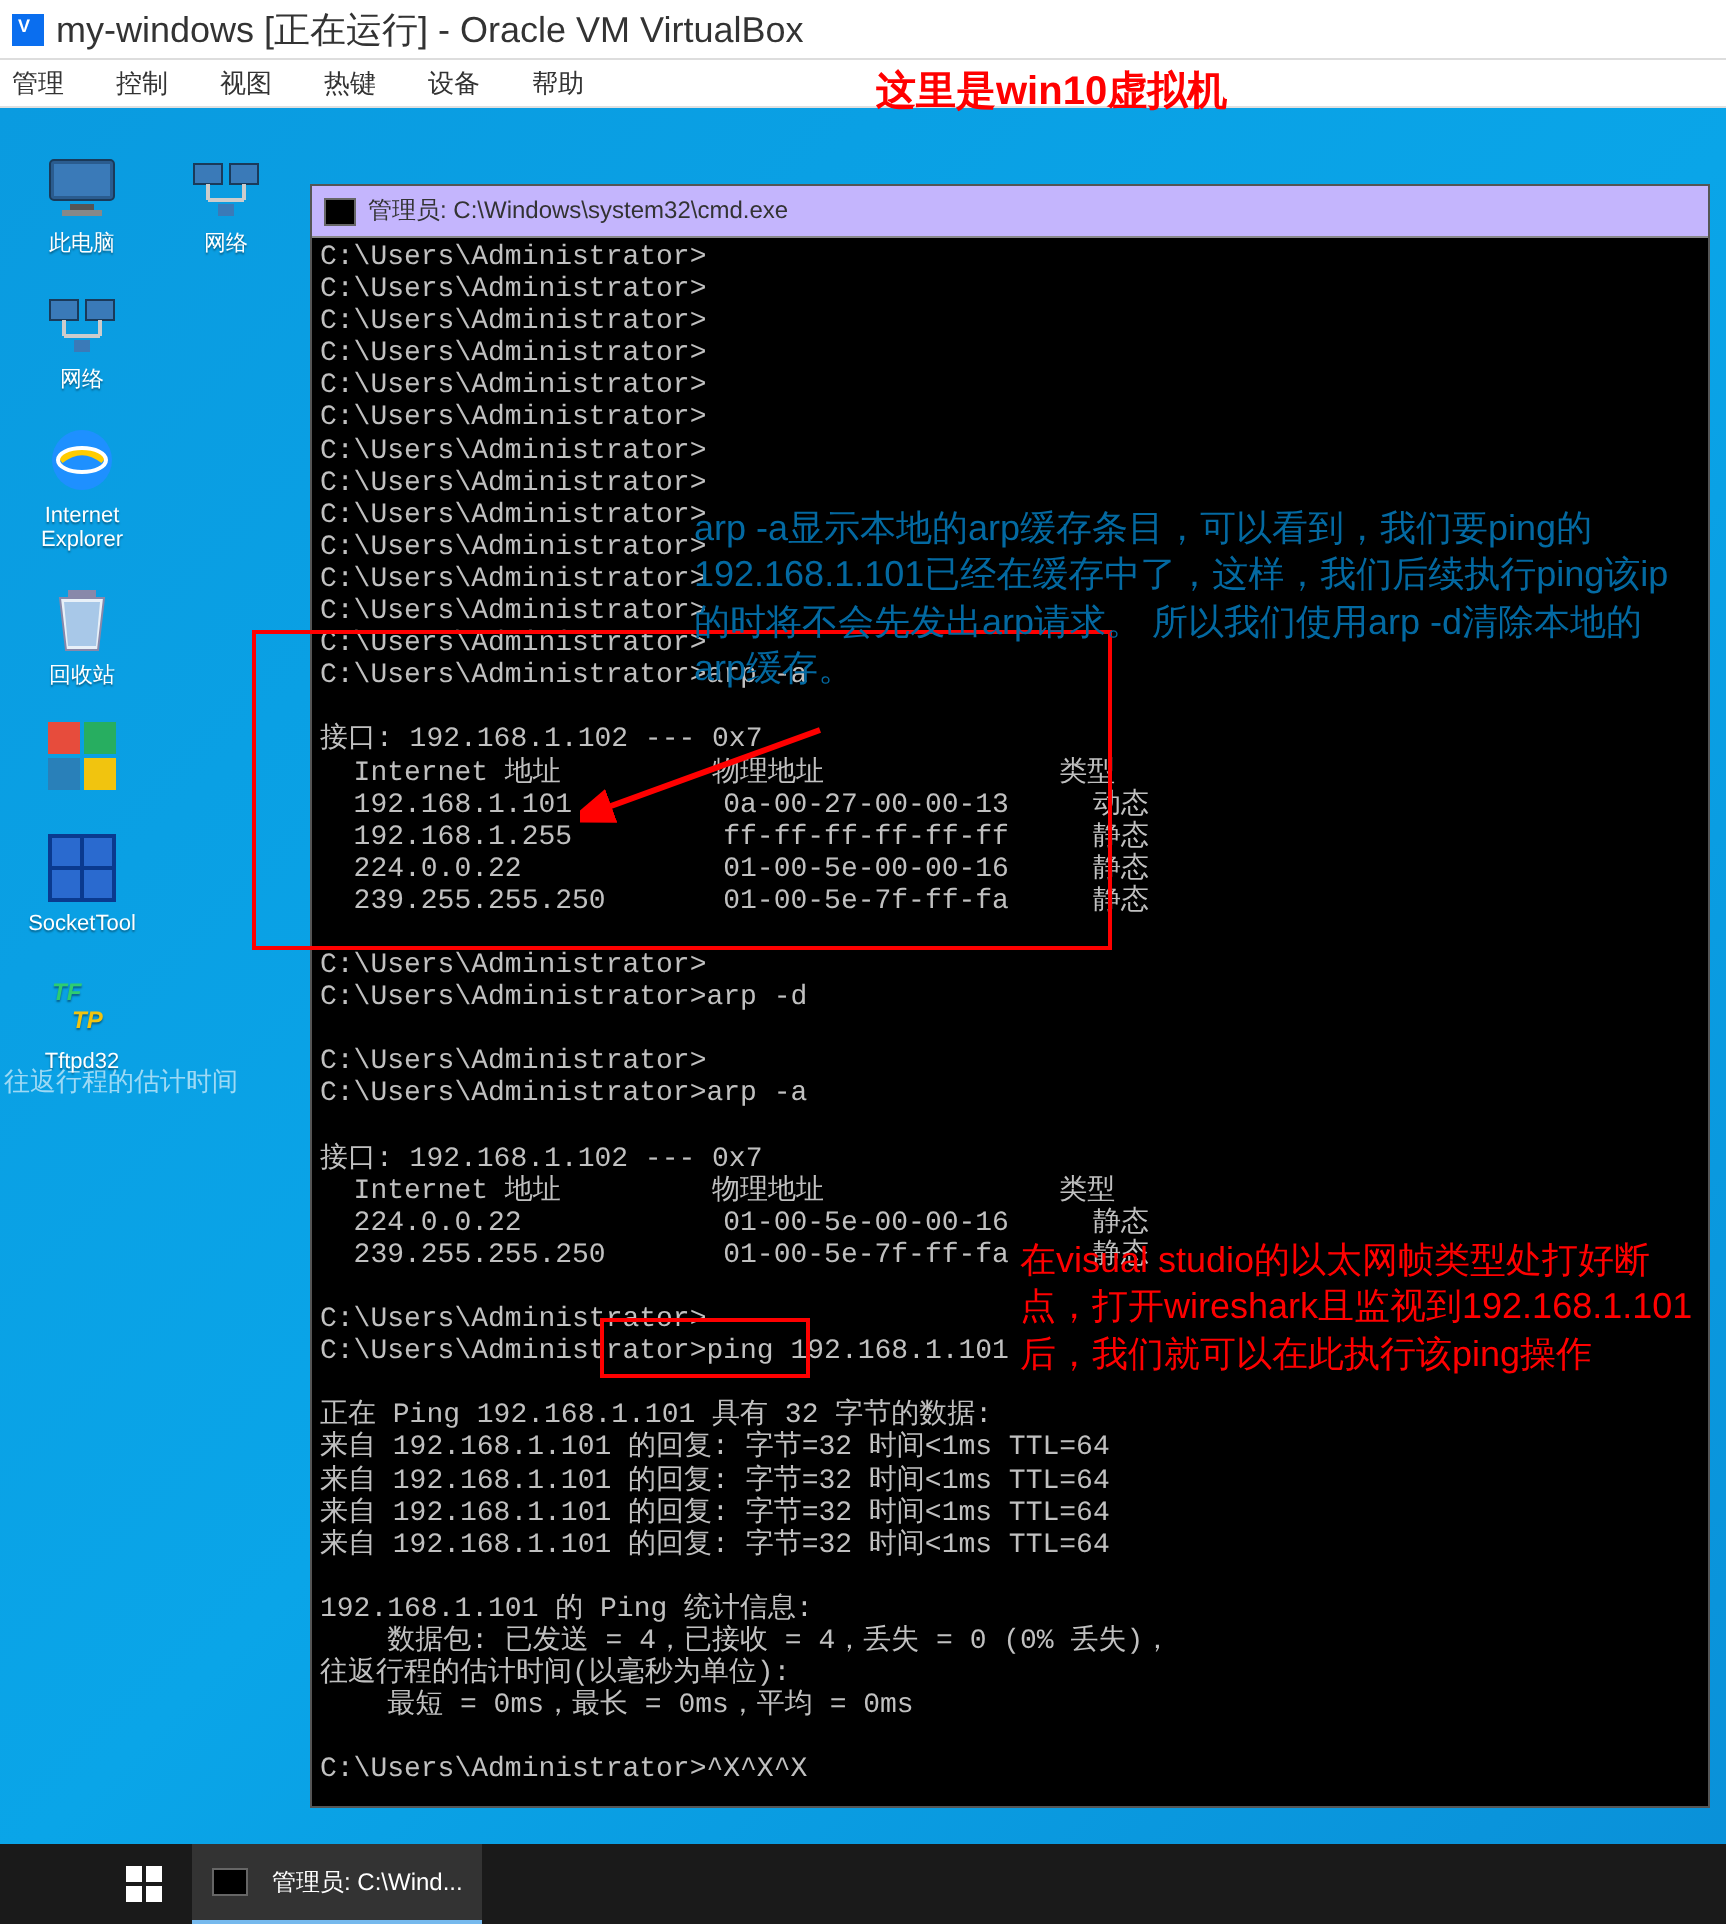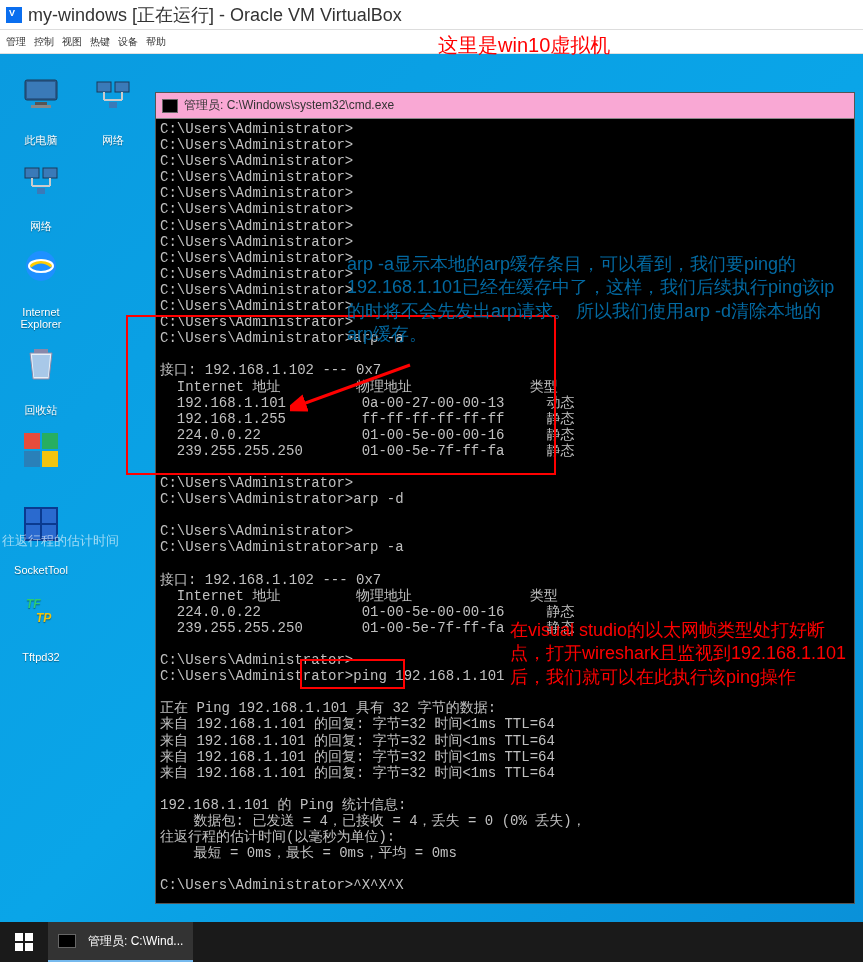--- a/index.html
+++ b/index.html
@@ -2,49 +2,49 @@
 <html><head>
 <meta charset="utf-8">
 <style>
 * { margin: 0; padding: 0; box-sizing: border-box; }
 body { width: 863px; height: 962px; font-family: "Microsoft YaHei", Arial, sans-serif; background: #fff; overflow: hidden; position: relative; }
 
 .vbox-titlebar { height: 30px; background: #fff; border-bottom: 1px solid #ddd; display: flex; align-items: center; padding: 0 6px; font-size: 18px; color: #333; }
 .vbox-icon { width: 16px; height: 16px; background: #0a6eef; margin-right: 6px; display: inline-block; position: relative; }
 .vbox-icon::after { content: "V"; color: #fff; font-size: 9px; position: absolute; left: 3px; top: 1px; font-weight: bold; }
 
-.vbox-menubar { height: 24px; background: #fff; display: flex; align-items: center; padding: 0 6px; font-size: 10px; color: #333; gap: 8px; border-bottom: 1px solid #e0e0e0; }
+.vbox-menubar { height: 24px; background: #fff; display: flex; align-items: center; padding: 0 6px; font-size: 13px; color: #333; gap: 26px; border-bottom: 1px solid #e0e0e0; }
 .vbox-menuitem { cursor: default; }
 
-.annotation-top { position: absolute; top: 32px; left: 438px; color: #ff0000; font-size: 20px; font-weight: 400; z-index: 100; }
+.annotation-top { position: absolute; top: 32px; left: 438px; color: #ff0000; font-size: 20px; font-weight: 700; z-index: 100; }
 
 .desktop { position: absolute; top: 54px; left: 0; right: 0; bottom: 0; background: linear-gradient(135deg, #0a9be0 0%, #0aa5e8 50%, #0a90d8 100%); }
 
 .desktop-icons { position: absolute; top: 20px; left: 0; display: flex; flex-direction: column; gap: 14px; padding-left: 10px; }
 .desktop-icons.col2 { left: 72px; }
-.dicon { width: 62px; display: flex; flex-direction: column; align-items: center; gap: 20px; color: #fff; font-size: 11px; text-align: center; text-shadow: 0 1px 1px rgba(0,0,0,0.4); }
+.dicon { width: 62px; display: flex; flex-direction: column; align-items: center; gap: 2px; color: #fff; font-size: 11px; text-align: center; text-shadow: 0 1px 1px rgba(0,0,0,0.4); }
 .dicon-img { width: 40px; height: 40px; display: flex; align-items: center; justify-content: center; font-style: italic; }
 .dicon-label { line-height: 1.1; }
 
 .activate-text { position: absolute; left: 2px; top: 478px; color: rgba(255,255,255,0.6); font-size: 13px; z-index: 5; }
 
 .cmd-window { position: absolute; top: 38px; left: 155px; width: 700px; height: 812px; background: #000; border: 1px solid #555; }
-.cmd-title { height: 26px; background: #f9a8d4; border-bottom: 1px solid #888; display: flex; align-items: center; padding: 0 6px; font-size: 12px; color: #333; }
+.cmd-title { height: 26px; background: #c4b5fd; border-bottom: 1px solid #888; display: flex; align-items: center; padding: 0 6px; font-size: 12px; color: #333; }
 .cmd-icon { width: 16px; height: 14px; background: #000; margin-right: 6px; border: 1px solid #666; display: inline-block; }
 .cmd-body { font-family: Liberation Mono, monospace; font-size: 14px; color: #c0c0c0; padding: 2px 4px; line-height: 1.15; white-space: pre; overflow: hidden; }
 
 .redbox1 { position: absolute; border: 2px solid #ff0000; left: 126px; top: 315px; width: 430px; height: 160px; z-index: 50; pointer-events: none; }
 .redbox2 { position: absolute; border: 2px solid #ff0000; left: 300px; top: 659px; width: 105px; height: 30px; z-index: 50; pointer-events: none; }
 
 .annotation1 { position: absolute; top: 253px; left: 347px; width: 500px; color: #0369a1; font-size: 18px; line-height: 1.3; z-index: 60; }
 .annotation2 { position: absolute; top: 619px; left: 510px; width: 340px; color: #ff0000; font-size: 18px; line-height: 1.3; z-index: 60; }
 
 .arrow { position: absolute; top: 360px; left: 290px; z-index: 55; pointer-events: none; }
 
-.taskbar { position: absolute; bottom: 0; left: 0; right: 0; height: 40px; background: #1a1a1a; display: flex; align-items: center; }
+.taskbar { position: absolute; bottom: 0; left: 0; right: 0; height: 40px; background: #1a1a1a; display: flex; align-items: center; padding-left: 48px; }
 .start-btn { width: 48px; height: 40px; display: flex; align-items: center; justify-content: center; background: transparent; }
 .win-logo { width: 18px; height: 18px; display: grid; grid-template-columns: 1fr 1fr; grid-template-rows: 1fr 1fr; gap: 2px; }
 .win-logo span { background: #fff; }
 .task-item { height: 40px; padding: 0 10px; display: flex; align-items: center; gap: 6px; background: #333; border-bottom: 2px solid #76b9ed; color: #fff; font-size: 12px; max-width: 160px; }
 .task-item .cmd-icon { width: 18px; height: 14px; }
 </style>
 </head>
 <body>
 
 <div class="vbox-titlebar">

